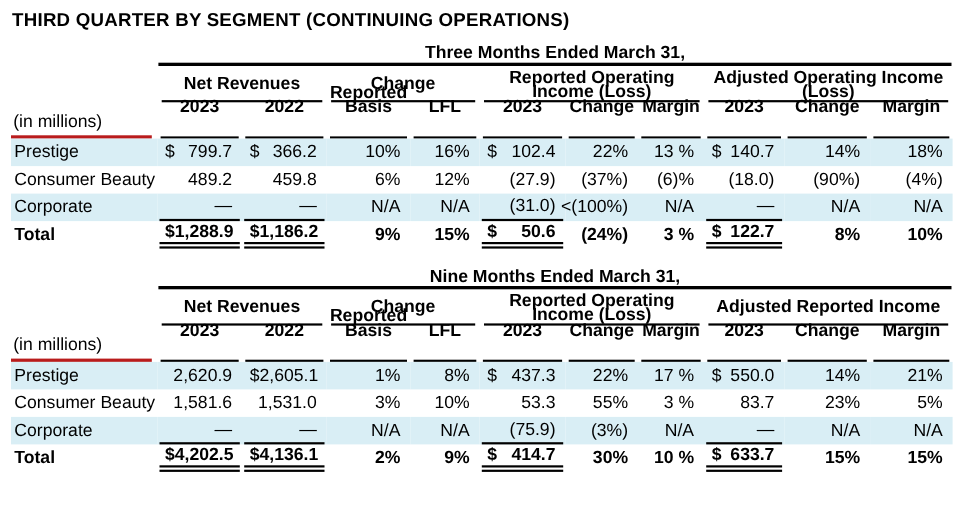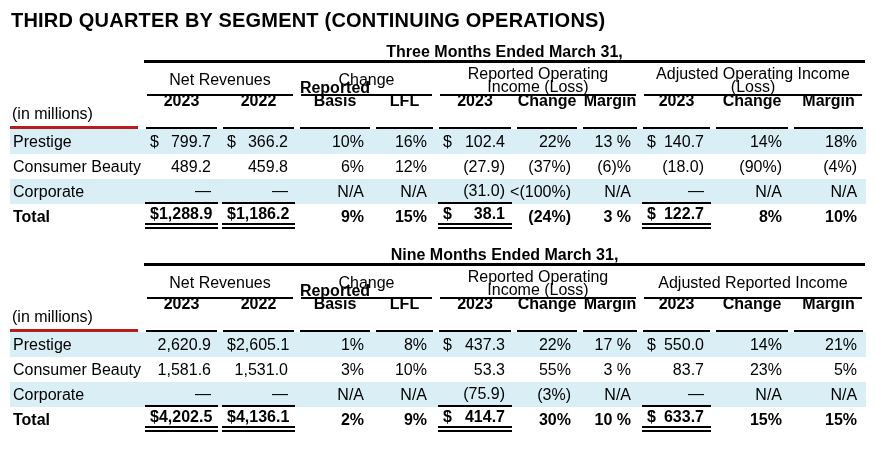--- a/index.html
+++ b/index.html
@@ -3,21 +3,21 @@
 <meta charset="utf-8">
 <style>
   html, body { margin: 0; padding: 0; background: #ffffff; }
   body {
     width: 876px; height: 468px; overflow: hidden;
     font-family: "Liberation Sans", sans-serif;
     color: #000;
   }
   .page { position: relative; width: 876px; height: 468px; }
   .page-title {
-    font-size: 20px; font-weight: bold; letter-spacing: 0.2px;
+    font-size: 17px; font-weight: bold; letter-spacing: 0.2px;
     margin: 0; padding: 9px 0 0 11px;
   }
   .tablewrap { margin: 11px 0 0 10px; }
   .tablewrap.second { margin-top: 17px; }
 
   table.fin {
     border-collapse: collapse; table-layout: fixed;
     width: 856px; font-size: 16px;
   }
   table.fin td { padding: 0; vertical-align: bottom; }
@@ -27,21 +27,21 @@
     margin: 0 1px; border-bottom: 3px solid #000;
     text-align: center; font-weight: bold;
     padding: 2px 0 1px; line-height: 14px;
   }
 
   
   .grp {
     height: 31px; margin: 2px 4px 0; box-sizing: border-box;
     border-bottom: 2px solid #000;
     display: flex; align-items: center; justify-content: center;
-    text-align: center; font-weight: normal; line-height: 13px;
+    text-align: center; font-weight: bold; line-height: 13px;
     padding-bottom: 0;
   }
 
   
   .colh {
     height: 31px; margin: 2px 3px 0; box-sizing: border-box;
     border-bottom: 2px solid #000;
     display: flex; align-items: flex-end; justify-content: center;
     text-align: center; font-weight: bold; line-height: 13px;
     padding-bottom: 20px;
@@ -355,21 +355,21 @@
               </div>
             </td>
             <td>
               <div class="cell">
                 <span class="val">15%</span>
               </div>
             </td>
             <td>
               <div class="cell curr dbl">
                 <span class="cur">$</span>
-                <span class="val">38.1</span>
+                <span class="val">50.6</span>
               </div>
             </td>
             <td>
               <div class="cell">
                 <span class="val">(24%)</span>
               </div>
             </td>
             <td>
               <div class="cell">
                 <span class="val">3 %</span>

